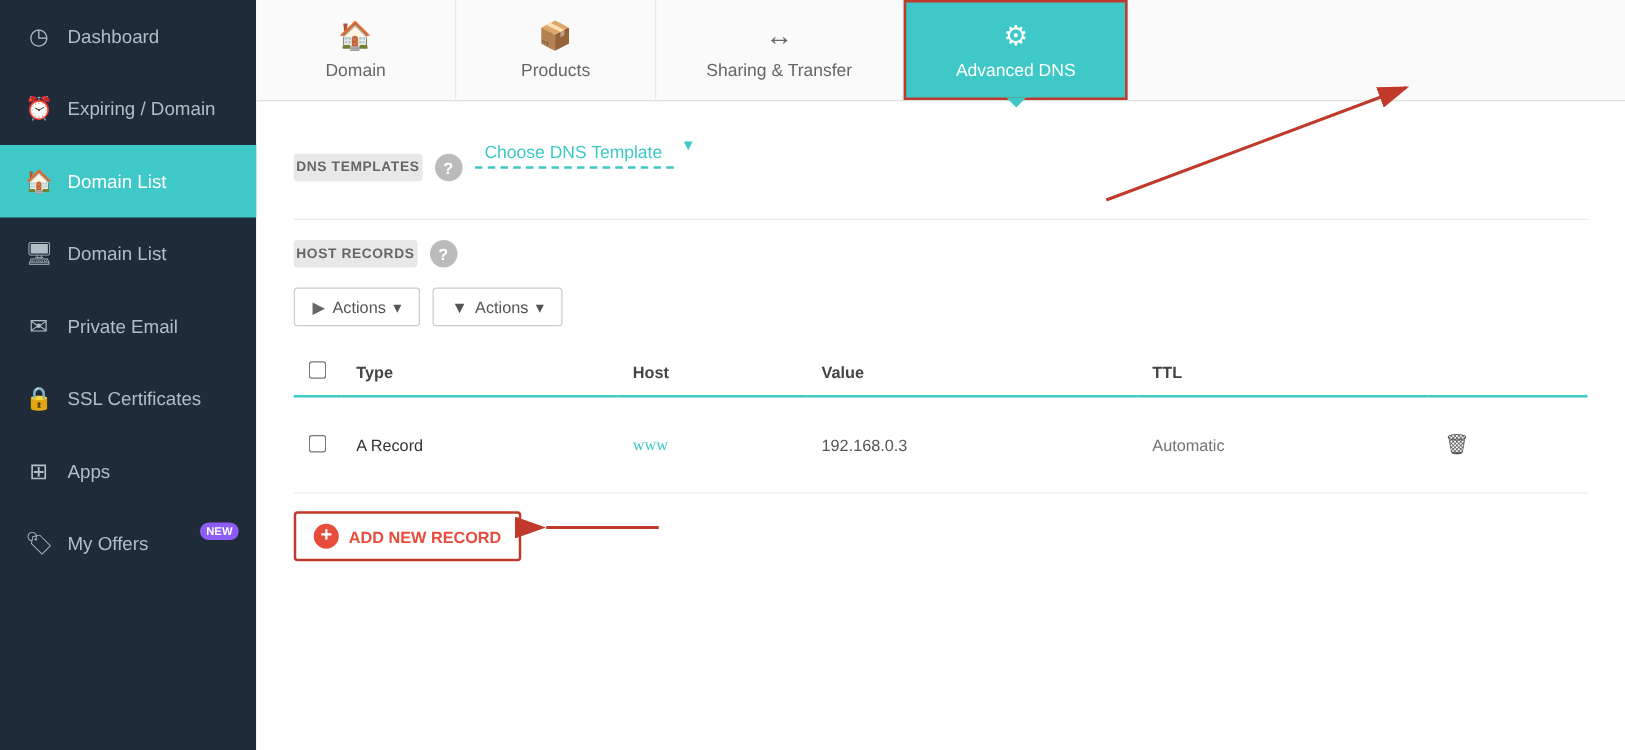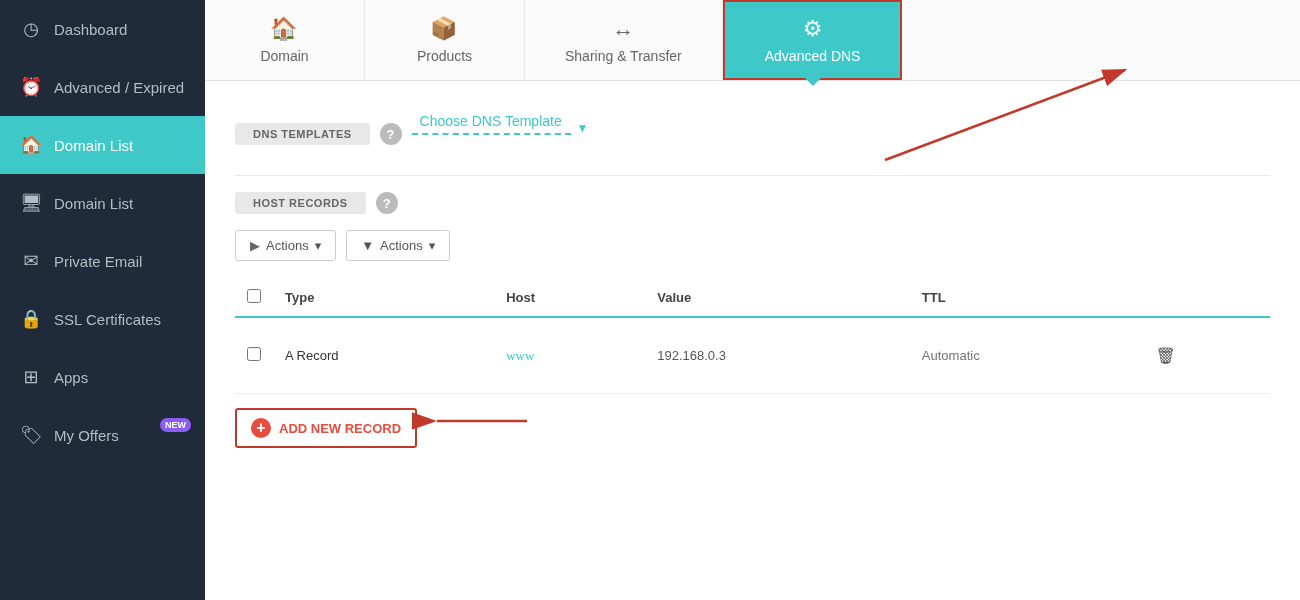--- a/index.html
+++ b/index.html
@@ -110,42 +110,42 @@
       align-items: center;
       margin-bottom: 16px;
       margin-top: 8px;
       gap: 10px;
     }
     .section-tag {
       background: #e8e8e8;
       color: #666;
       font-size: 11px;
       font-weight: bold;
-      padding: 5px 18px;
+      padding: 5px 2px;
       border-radius: 3px;
       letter-spacing: 0.5px;
     }
     .help-icon {
       width: 22px;
       height: 22px;
       border-radius: 50%;
       background: #bbb;
       color: #fff;
       font-size: 13px;
       font-weight: bold;
       display: flex;
       align-items: center;
       justify-content: center;
       cursor: pointer;
     }
 
     
     .dns-template-row {
       display: flex;
-      align-items: flex-end;
+      align-items: flex-start;
       gap: 10px;
       margin-bottom: 24px;
     }
     .dns-dropdown {
       border: none;
       border-bottom: 2px dashed #3ec8c8;
       color: #3ec8c8;
       font-size: 14px;
       background: transparent;
       cursor: pointer;
@@ -261,21 +261,21 @@
 </head>
 <body>
 
 <nav class="sidebar">
   <div class="sidebar-item">
     <span class="icon">◷</span>
     <span class="label">Dashboard</span>
   </div>
   <div class="sidebar-item">
     <span class="icon">⏰</span>
-    <span class="label">Advanced / Expired</span>
+    <span class="label">Expiring / Domain</span>
   </div>
   <div class="sidebar-item active">
     <span class="icon">🏠</span>
     <span class="label">Domain List</span>
   </div>
   <div class="sidebar-item">
     <span class="icon">🖥</span>
     <span class="label">Domain List</span>
   </div>
   <div class="sidebar-item">

